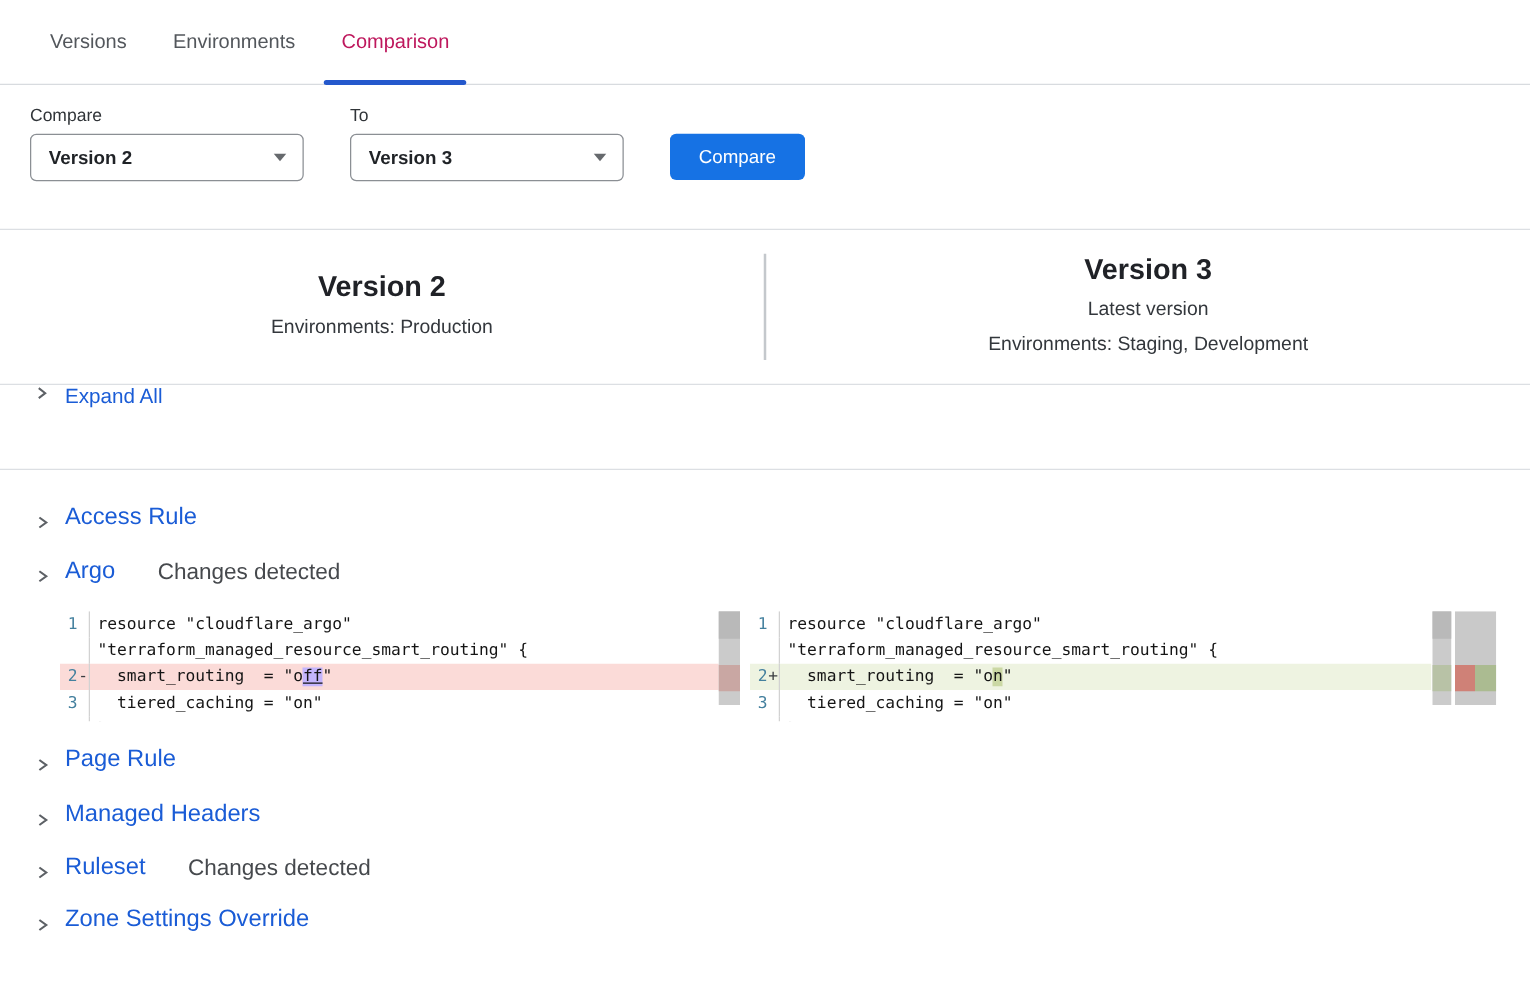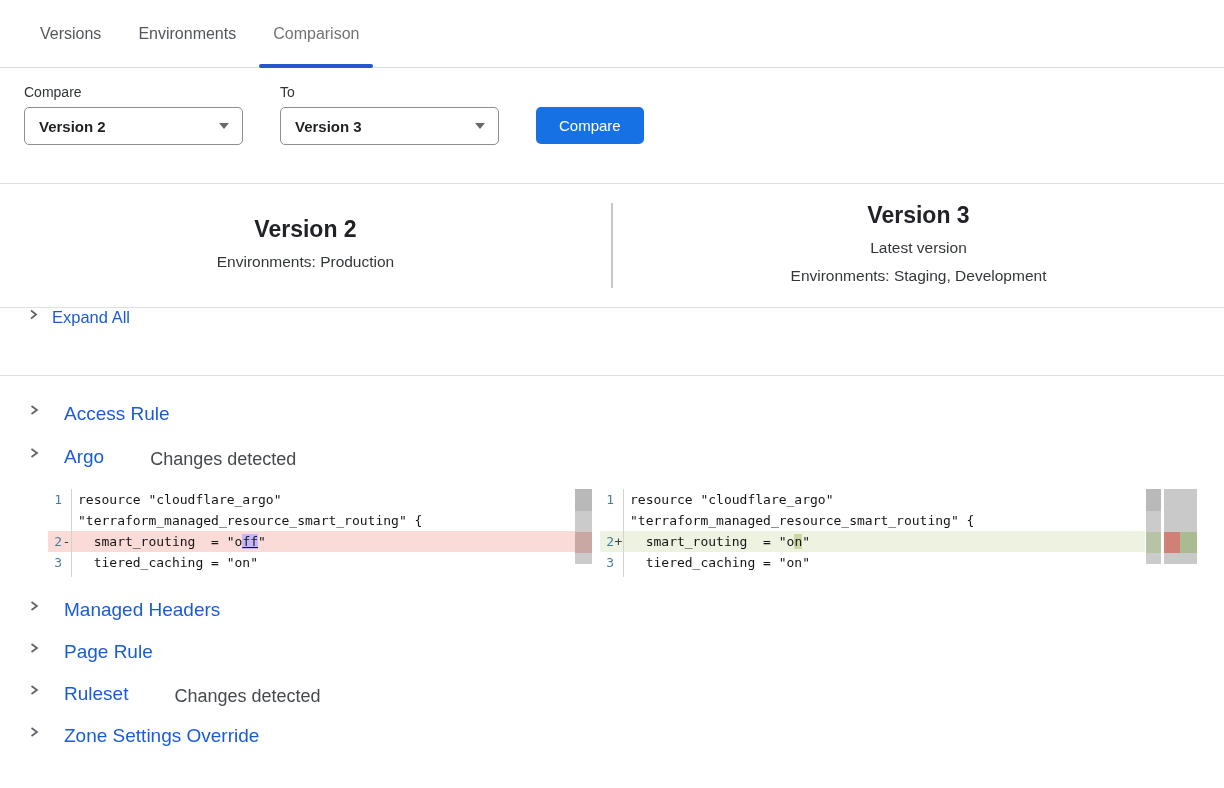--- a/index.html
+++ b/index.html
@@ -22,21 +22,21 @@
   }
   .tab {
     position:relative;
     display:flex; align-items:center;
     padding:0 14px;
     font-size:16px;
     color:#53575c;
     cursor:pointer;
     white-space:nowrap;
   }
-  .tab.active { color:#737373; font-weight:500; }
+  .tab.active { color:#be185d; font-weight:500; }
   .tab.active::after {
     content:"";
     position:absolute; left:0; right:0; bottom:-1px;
     height:4px; border-radius:2px;
     background:#2458cc;
   }
 
   
   .filters {
     display:flex; align-items:flex-end;
@@ -91,22 +91,22 @@
     border-bottom:1px solid #dcdfe3;
     display:flex; align-items:flex-start;
     padding-left:28px; gap:13px;
     cursor:pointer;
   }
   .expand-row .link { font-size:16.5px; color:#1a5cd6; }
 
   
   .sections { padding-left:28px; }
   .section-row {
-    display:flex; align-items:flex-start;
-    gap:24px; height:22px;
+    display:flex; align-items:flex-end;
+    gap:12px; height:22px;
     cursor:pointer;
   }
   .section-row .label { font-size:19px; color:#1a5cd6; white-space:nowrap; }
   .section-row .badge { font-size:18px; color:#46494d; margin-left:22px; margin-top:3px; }
   .mt27 { margin-top:27px; }
   .mt21 { margin-top:21px; }
   .mt22 { margin-top:22px; }
   .mt20 { margin-top:20px; }
   .chev { flex-shrink:0; display:block; }
 
@@ -313,40 +313,40 @@
       </div>
       <div class="minimap">
         <div class="marker">
           <div class="m-removed"></div>
           <div class="m-added"></div>
         </div>
       </div>
     </div>
   </div>
 
+  <div class="section-row mt20">
+    <svg class="chev" width="12" height="14" viewBox="0 0 12 14">
+        <polyline points="3.5,3 9,7 3.5,11" fill="none" stroke="#5d6166" stroke-width="1.7"></polyline>
+      </svg>
+    <span class="label">Page Rule</span>
+    <span class="badge"></span>
+  </div>
+
   <div class="section-row mt22">
     <svg class="chev" width="12" height="14" viewBox="0 0 12 14">
         <polyline points="3.5,3 9,7 3.5,11" fill="none" stroke="#5d6166" stroke-width="1.7"></polyline>
       </svg>
     <span class="label">Managed Headers</span>
     <span class="badge"></span>
   </div>
 
   <div class="section-row mt20">
     <svg class="chev" width="12" height="14" viewBox="0 0 12 14">
         <polyline points="3.5,3 9,7 3.5,11" fill="none" stroke="#5d6166" stroke-width="1.7"></polyline>
       </svg>
-    <span class="label">Page Rule</span>
-    <span class="badge"></span>
-  </div>
-
-  <div class="section-row mt20">
-    <svg class="chev" width="12" height="14" viewBox="0 0 12 14">
-        <polyline points="3.5,3 9,7 3.5,11" fill="none" stroke="#5d6166" stroke-width="1.7"></polyline>
-      </svg>
     <span class="label">Ruleset</span>
     <span class="badge">Changes detected</span>
   </div>
 
   <div class="section-row mt20">
     <svg class="chev" width="12" height="14" viewBox="0 0 12 14">
         <polyline points="3.5,3 9,7 3.5,11" fill="none" stroke="#5d6166" stroke-width="1.7"></polyline>
       </svg>
     <span class="label">Zone Settings Override</span>
     <span class="badge"></span>

